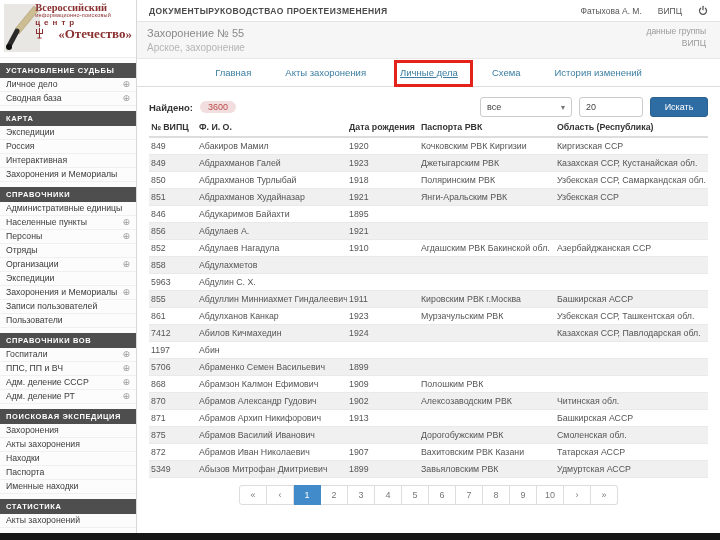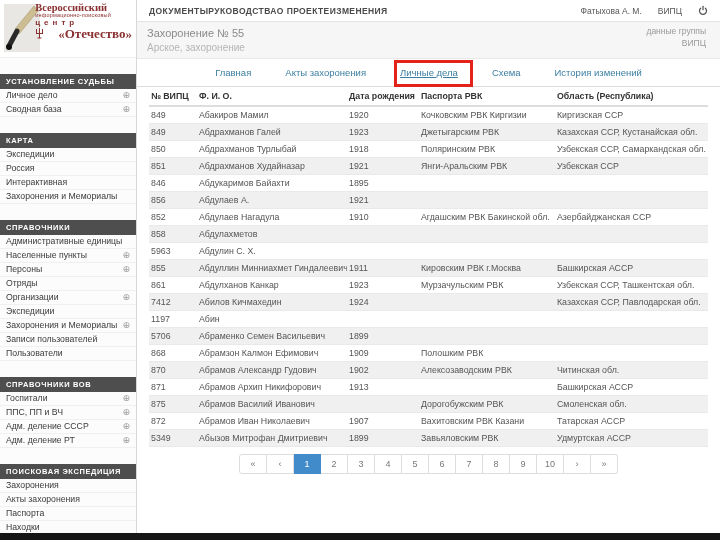--- a/index.html
+++ b/index.html
@@ -11,21 +11,21 @@
            border-right:1px solid #d8d8d8;box-sizing:border-box;overflow:hidden}
   .logo{height:57px;background:#fff;position:relative;border-bottom:1px solid #eee}
   .logo-img{position:absolute;left:4px;top:4px;width:36px;height:48px}
   .brand-text{position:absolute;right:4px;top:2px;color:#8a3030;line-height:1.05}
   .brand-l1{font-size:10.5px;font-weight:bold;font-family:"Liberation Serif","DejaVu Serif",serif}
   .brand-l2{font-size:5.5px;letter-spacing:.2px}
   .brand-l3{font-size:8px;letter-spacing:4px;font-weight:bold}
   .brand-l4{font-size:13px;font-weight:bold;font-family:"Liberation Serif","DejaVu Serif",serif;
             display:flex;align-items:center;justify-content:flex-end;gap:14px}
   .section-header{background:#4e4e4e;color:#fff;font-size:7.5px;letter-spacing:.6px;
-                  padding:3px 6px;margin-top:16px;font-weight:bold}
+                  padding:3px 6px;margin-top:5px;font-weight:bold}
   .side-item{display:flex;justify-content:space-between;align-items:center;
              padding:1px 6px 2px;font-size:8.7px;color:#3a3a3a;border-bottom:1px solid #f0f0f0;cursor:pointer}
   .side-item .plus{color:#9a9a9a;font-size:9px;line-height:1}
 
   
   .main{position:absolute;left:137px;top:0;width:583px;height:533px;background:#f6f6f6}
   .topnav{height:22px;background:#fff;border-bottom:1px solid #e3e3e3;display:flex;
           align-items:center;padding:0 12px;box-sizing:border-box}
   .nav-item{font-size:8.5px;font-weight:bold;color:#4a4a4a;letter-spacing:.4px;cursor:pointer}
   .topnav-right{margin-left:auto;display:flex;align-items:center;gap:16px;font-size:8.5px;color:#555}
@@ -168,24 +168,24 @@
         <span class="plus">⊕</span>
       </div>
       <div class="section-header">ПОИСКОВАЯ ЭКСПЕДИЦИЯ</div>
       <div class="side-item">
         <span>Захоронения</span>
       </div>
       <div class="side-item">
         <span>Акты захоронения</span>
       </div>
       <div class="side-item">
+        <span>Находки</span>
+      </div>
+      <div class="side-item">
         <span>Паспорта</span>
-      </div>
-      <div class="side-item">
-        <span>Находки</span>
       </div>
       <div class="side-item">
         <span>Именные находки</span>
       </div>
       <div class="section-header">СТАТИСТИКА</div>
       <div class="side-item">
         <span>Акты захоронений</span>
       </div>
     </div>
 </div>
@@ -224,20 +224,32 @@
 
     <div class="tabs" id="tabs-row">
       <div class="annotation"></div>
     <span class="tab">Главная</span>
         <span class="tab">Акты захоронения</span>
         <span class="tab" style="font-weight: normal; text-decoration: underline;">Личные дела</span>
         <span class="tab">Схема</span>
         <span class="tab">История изменений</span>
       </div>
 
+    <div class="controls-row">
+      <span class="found-label">Найдено:</span>
+      <span class="badge">3600</span>
+      <span class="controls">
+        <span class="select">
+          <span>все</span>
+          <span class="caret">▾</span>
+        </span>
+        <input class="num-input" type="text" value="20" style="">
+        <button class="search-btn">Искать</button>
+      </span>
+    </div>
 
     <table class="data-table">
       <colgroup>
         <col style="width:48px">
           <col style="width:150px">
           <col style="width:72px">
         <col style="width:136px">
           <col style="width:153px">
       </colgroup>
       <thead>

